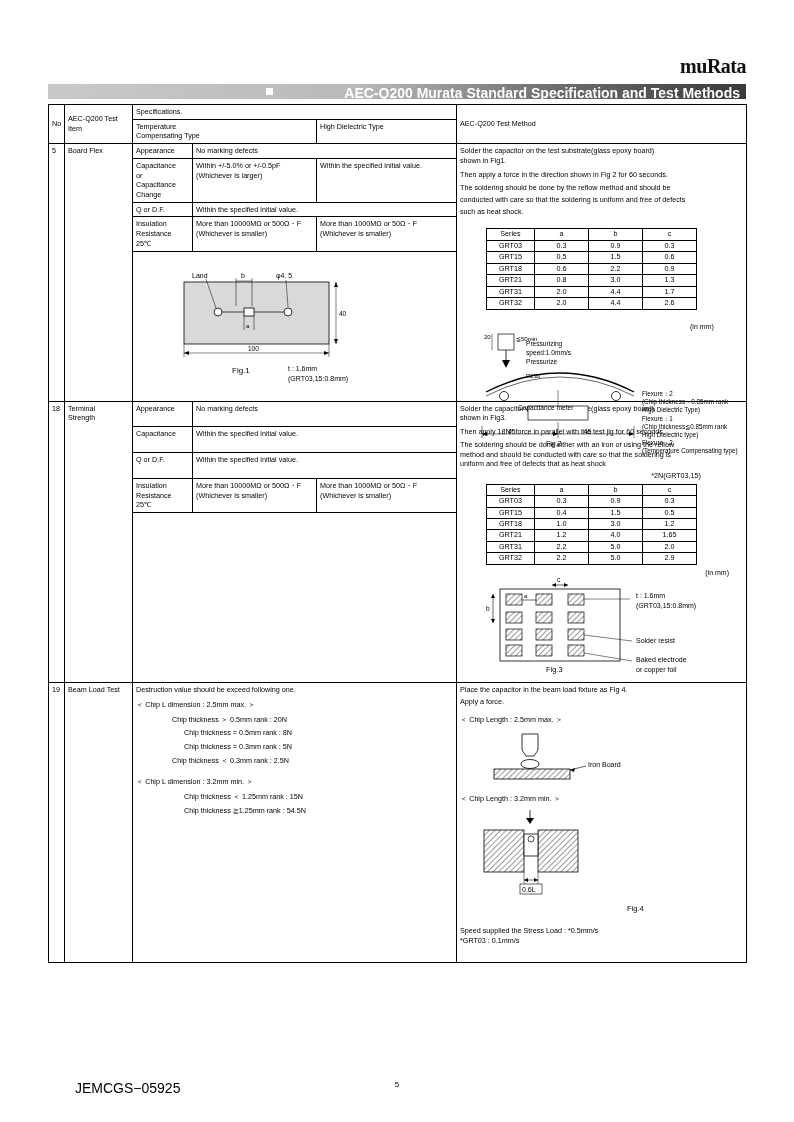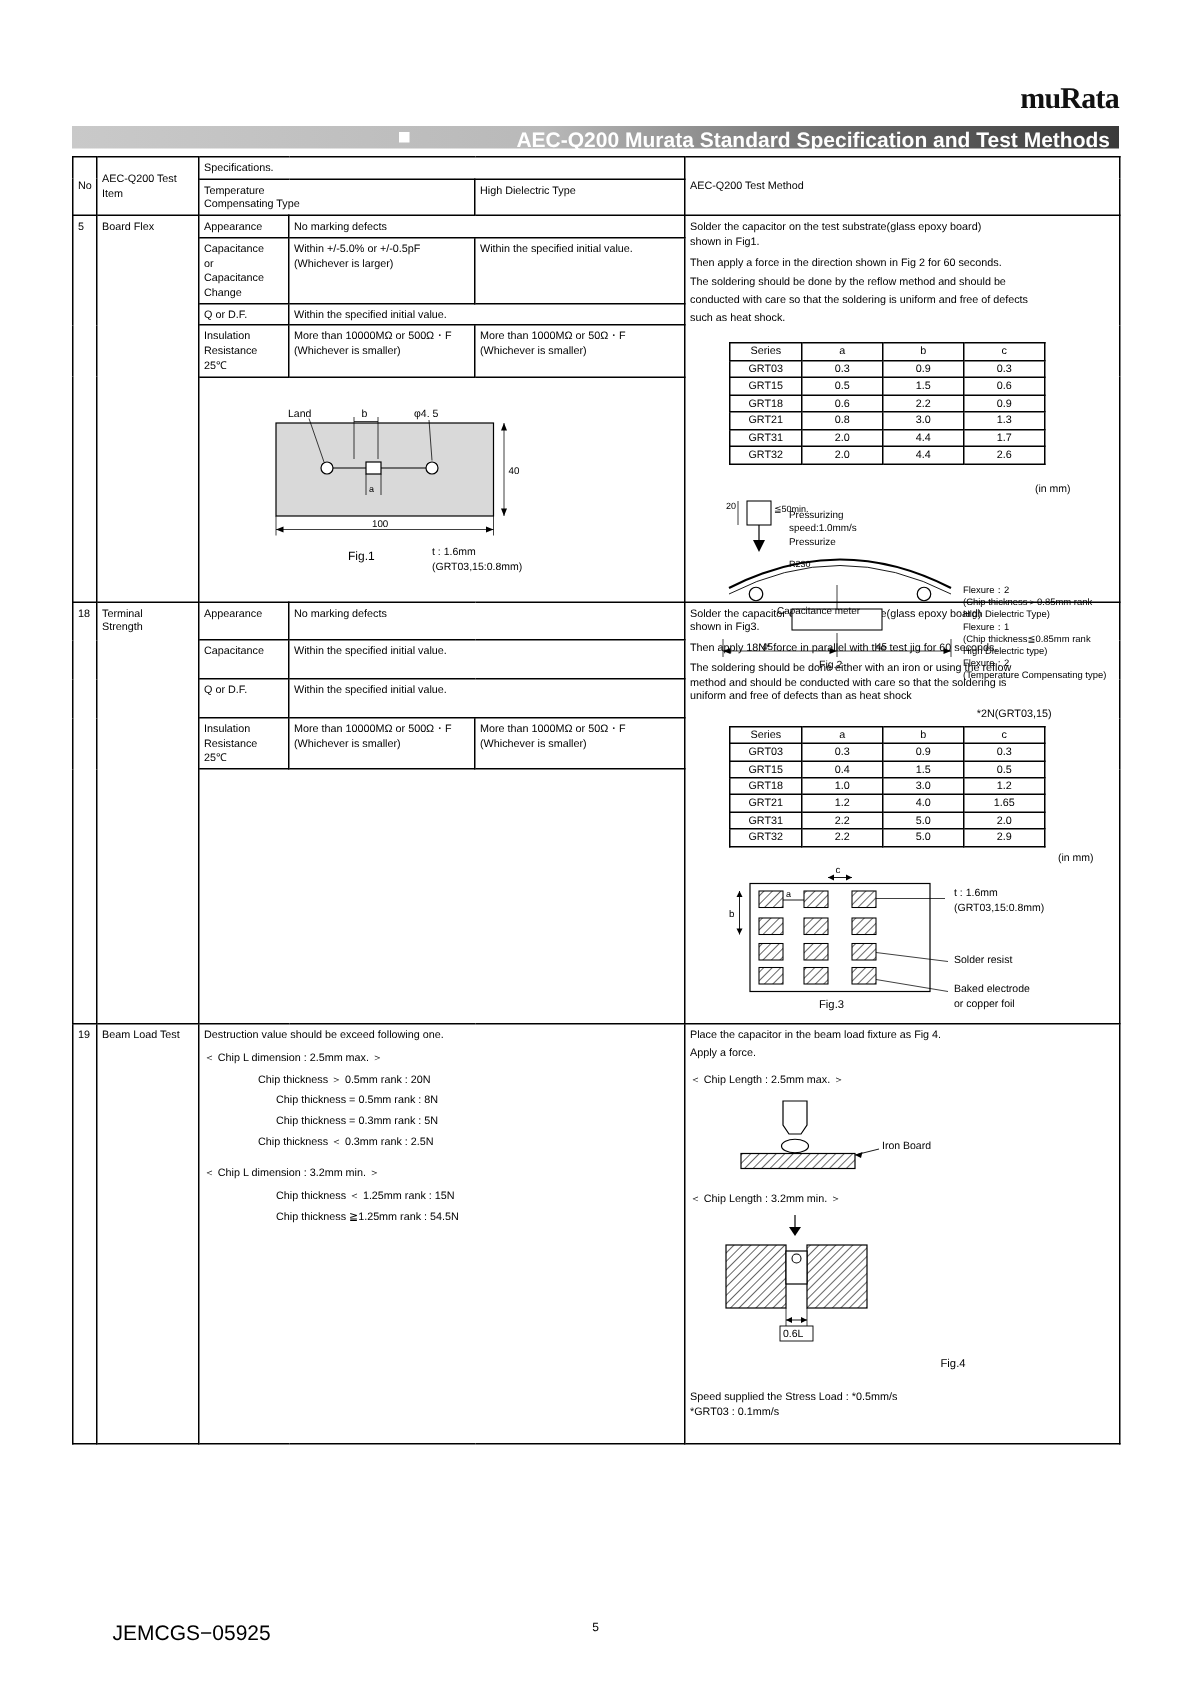--- a/index.html
+++ b/index.html
@@ -270,21 +270,21 @@
 Strength</td>
         <td>Appearance</td>
         <td colspan="2">No marking defects</td>
         <td rowspan="5" class="figcell">
           <div>
             <div>Solder the capacitor on the test substrate(glass epoxy board)</div>
             <div>shown in Fig3.</div>
             <div style="margin-top:4px">Then apply 18N* force in parallel with the test jig for 60 seconds.</div>
             <div style="margin-top:3px">The soldering should be done either with an iron or using the reflow</div>
             <div>method and should be conducted with care so that the soldering is</div>
-            <div>uniform and free of defects than as heat shock</div>
+            <div>uniform and free of defects that as heat shock</div>
             <div style="text-align:right; padding-right:42px; margin-top:2px">*2N(GRT03,15)</div>
           </div>
 
           <table class="series" style="margin-top:3px">
             <tbody>
                 <tr>
               <td class="sname">Series</td>
               <td class="sval">a</td>
               <td class="sval">b</td>
               <td class="sval">c</td>

